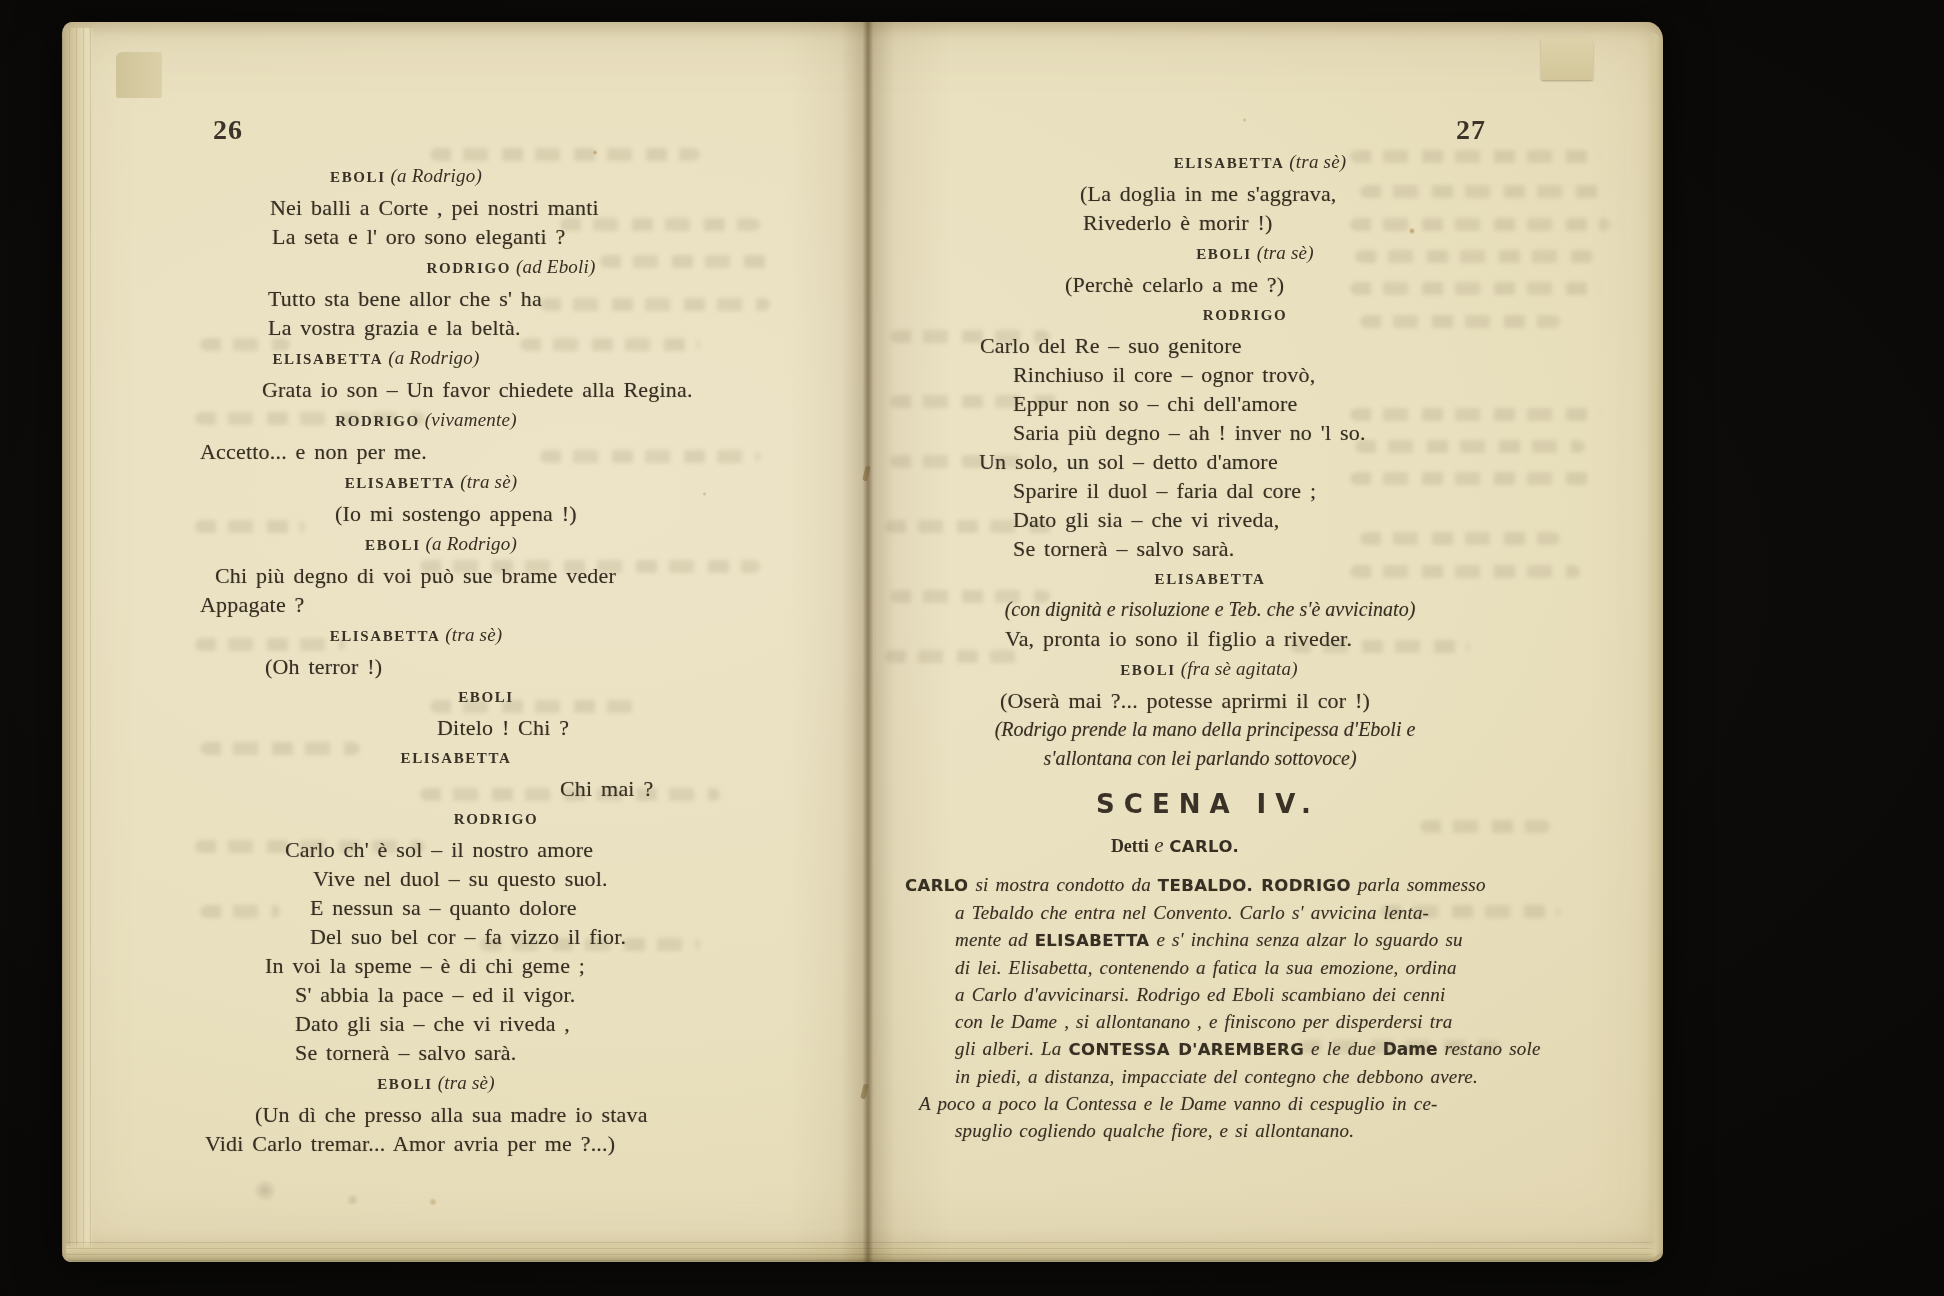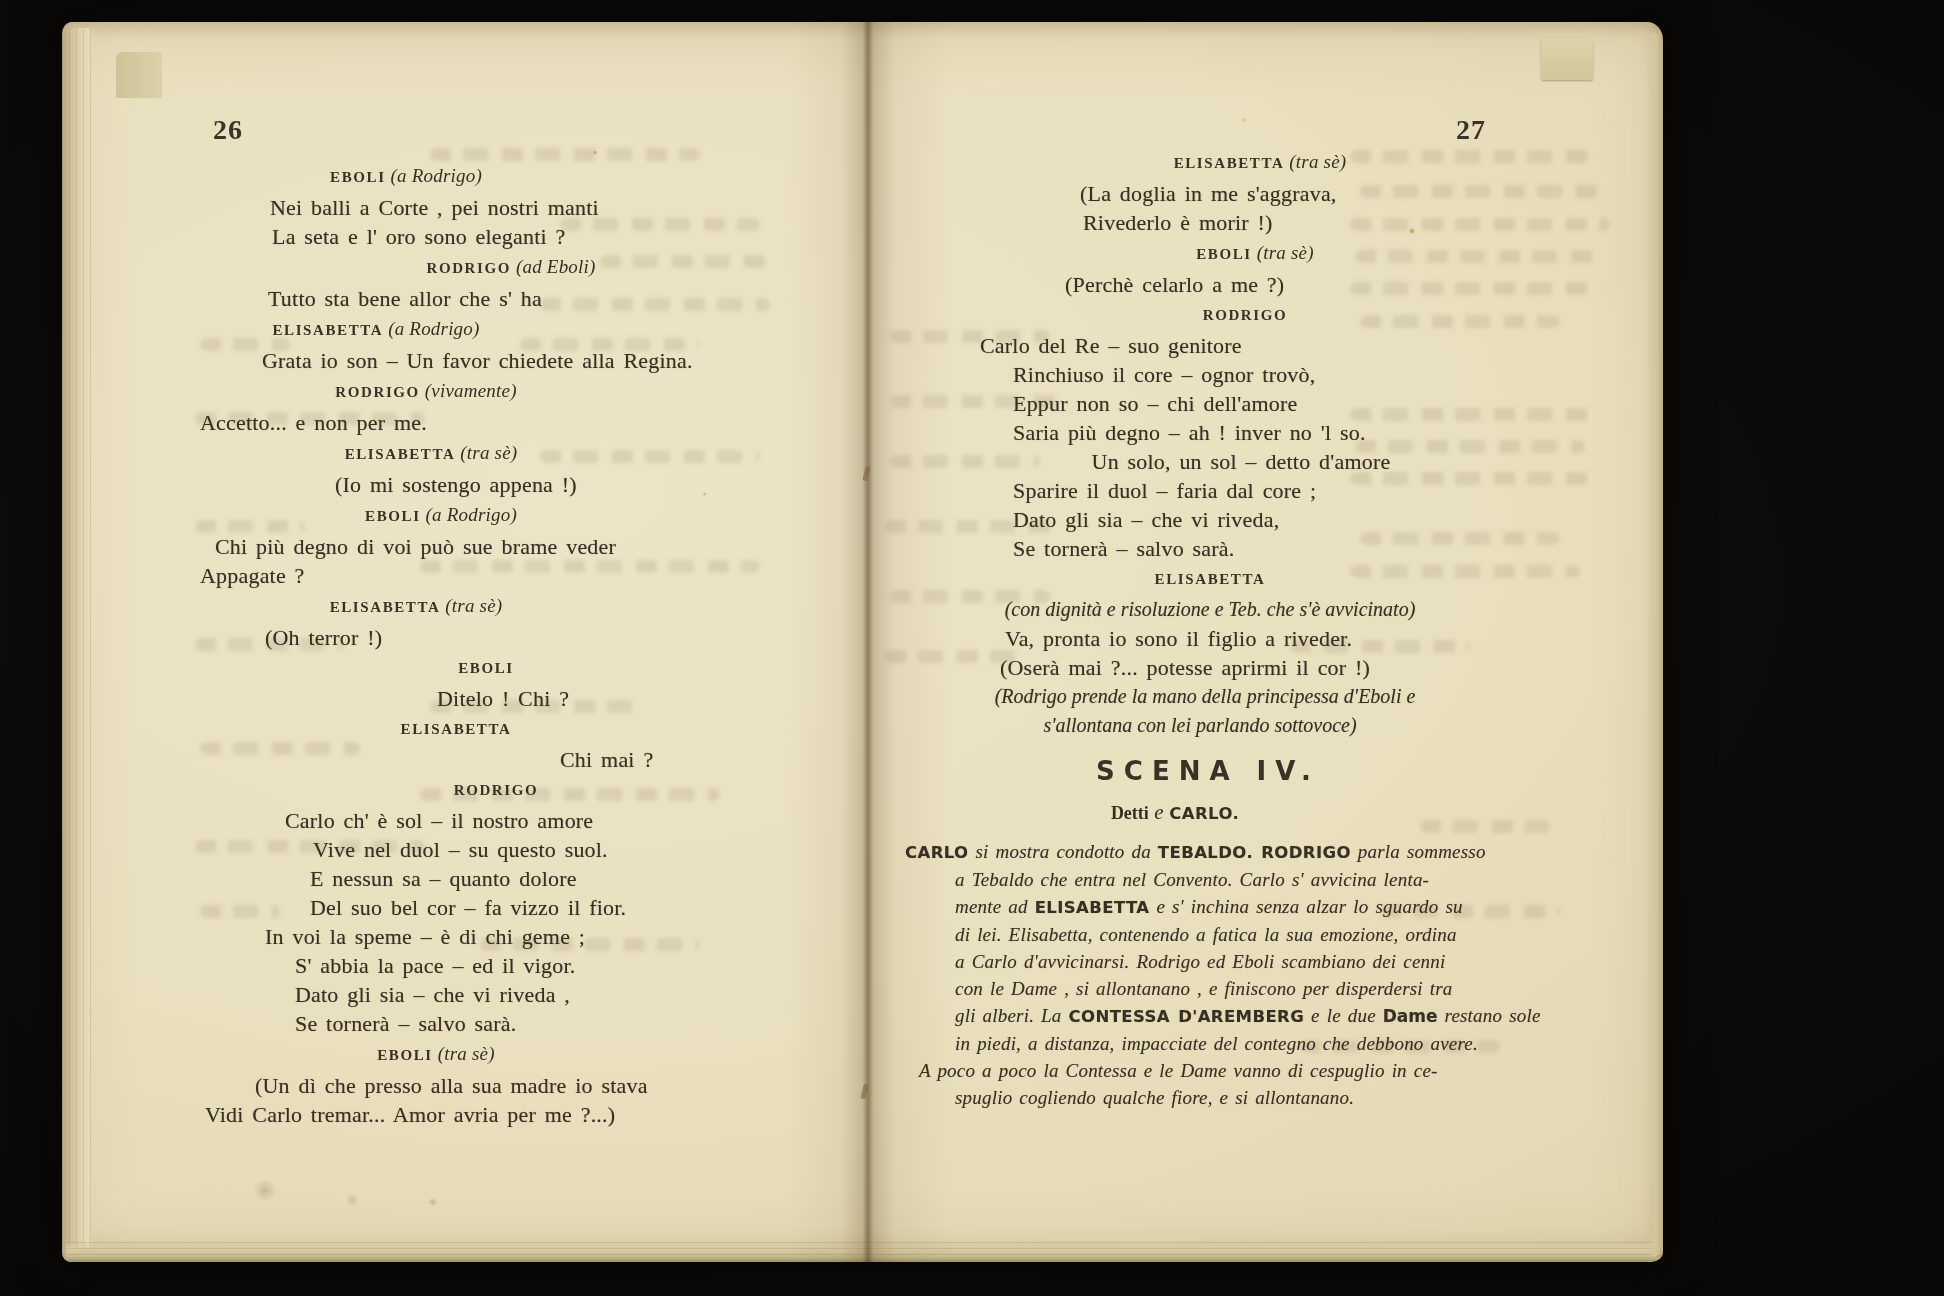--- a/index.html
+++ b/index.html
@@ -137,20 +137,21 @@
     <div class="pagenum" id="num-left">26</div>
     <div class="pagenum" id="num-right">27</div>
 
     <div class="page" id="page-left">
       <div class="column" id="col-left">
           <div class="heading" style="transform: translateX(-80px);"><span class="s-n">EBOLI</span><span class="s-i"> (a Rodrigo)</span></div>
           <div class="line" style="margin-left: 70px;">Nei balli a Corte , pei nostri manti</div>
           <div class="line" style="margin-left: 72px;">La seta e l' oro sono eleganti ?</div>
           <div class="heading" style="transform: translateX(25px);"><span class="s-n">RODRIGO</span><span class="s-i"> (ad Eboli)</span></div>
           <div class="line" style="margin-left: 68px;">Tutto sta bene allor che s' ha</div>
+          <div class="line" style="margin-left: 68px;">La vostra grazia e la beltà.</div>
           <div class="heading" style="transform: translateX(-110px);"><span class="s-n">ELISABETTA</span><span class="s-i"> (a Rodrigo)</span></div>
           <div class="line" style="margin-left: 62px;">Grata io son – Un favor chiedete alla Regina.</div>
           <div class="heading" style="transform: translateX(-60px);"><span class="s-n">RODRIGO</span><span class="s-i"> (vivamente)</span></div>
           <div class="line" style="margin-left: 0px;">Accetto... e non per me.</div>
           <div class="heading" style="transform: translateX(-55px);"><span class="s-n">ELISABETTA</span><span class="s-i"> (tra sè)</span></div>
           <div class="line" style="margin-left: 135px;">(Io mi sostengo appena !)</div>
           <div class="heading" style="transform: translateX(-45px);"><span class="s-n">EBOLI</span><span class="s-i"> (a Rodrigo)</span></div>
           <div class="line" style="margin-left: 15px;">Chi più degno di voi può sue brame veder</div>
           <div class="line" style="margin-left: 0px;">Appagate ?</div>
           <div class="heading" style="transform: translateX(-70px);"><span class="s-n">ELISABETTA</span><span class="s-i"> (tra sè)</span></div>
@@ -178,27 +179,28 @@
           <div class="heading" style="transform: translateX(75px);"><span class="s-n">ELISABETTA</span><span class="s-i"> (tra sè)</span></div>
           <div class="line" style="margin-left: 175px;">(La doglia in me s'aggrava,</div>
           <div class="line" style="margin-left: 178px;">Rivederlo è morir !)</div>
           <div class="heading" style="transform: translateX(70px);"><span class="s-n">EBOLI</span><span class="s-i"> (tra sè)</span></div>
           <div class="line" style="margin-left: 160px;">(Perchè celarlo a me ?)</div>
           <div class="heading" style="transform: translateX(60px);"><span class="s-n">RODRIGO</span></div>
           <div class="line" style="margin-left: 75px;">Carlo del Re – suo genitore</div>
           <div class="line" style="margin-left: 108px;">Rinchiuso il core – ognor trovò,</div>
           <div class="line" style="margin-left: 108px;">Eppur non so – chi dell'amore</div>
           <div class="line" style="margin-left: 108px;">Saria più degno – ah ! inver no 'l so.</div>
-          <div class="line" style="margin-left: 112px; text-align: center;">Un solo, un sol – detto d'amore</div>
+          <div class="line" style="margin-left: 74px;">Un solo, un sol – detto d'amore</div>
           <div class="line" style="margin-left: 108px;">Sparire il duol – faria dal core ;</div>
           <div class="line" style="margin-left: 108px;">Dato gli sia – che vi riveda,</div>
           <div class="line" style="margin-left: 108px;">Se tornerà – salvo sarà.</div>
           <div class="heading" style="transform: translateX(25px);"><span class="s-n">ELISABETTA</span></div>
           <div class="direction" style="transform: translateX(25px);">(con dignità e risoluzione e Teb. che s'è avvicinato)</div>
           <div class="line" style="margin-left: 100px;">Va, pronta io sono il figlio a riveder.</div>
+          <div class="heading" style="transform: translateX(24px);"><span class="s-n">EBOLI</span><span class="s-i"> (fra sè agitata)</span></div>
           <div class="line" style="margin-left: 95px;">(Oserà mai ?... potesse aprirmi il cor !)</div>
           <div class="direction" style="transform: translateX(20px);">(Rodrigo prende la mano della principessa d'Eboli e</div>
           <div class="direction" style="transform: translateX(15px);">s'allontana con lei parlando sottovoce)</div>
           <div class="gap" style="height: 16px;"></div>
           <div class="scene-heading" style="transform: translateX(23px);">SCENA IV.</div>
           <div class="gap" style="height: 12px;"></div>
           <div class="cast-line" style="transform: translateX(-10px);"><span class="s-bs">Detti</span><span class="s-i"> e </span><span class="s-b">CARLO.</span></div>
           <div class="gap" style="height: 10px;"></div>
           <div class="para-line" style=""><span class="s-b">CARLO</span><span class="s-i"> si mostra condotto da </span><span class="s-b">TEBALDO. RODRIGO</span><span class="s-i"> parla sommesso</span></div>
           <div class="para-line" style="margin-left: 50px;"><span class="s-i">a Tebaldo che entra nel Convento. Carlo s' avvicina lenta-</span></div>

